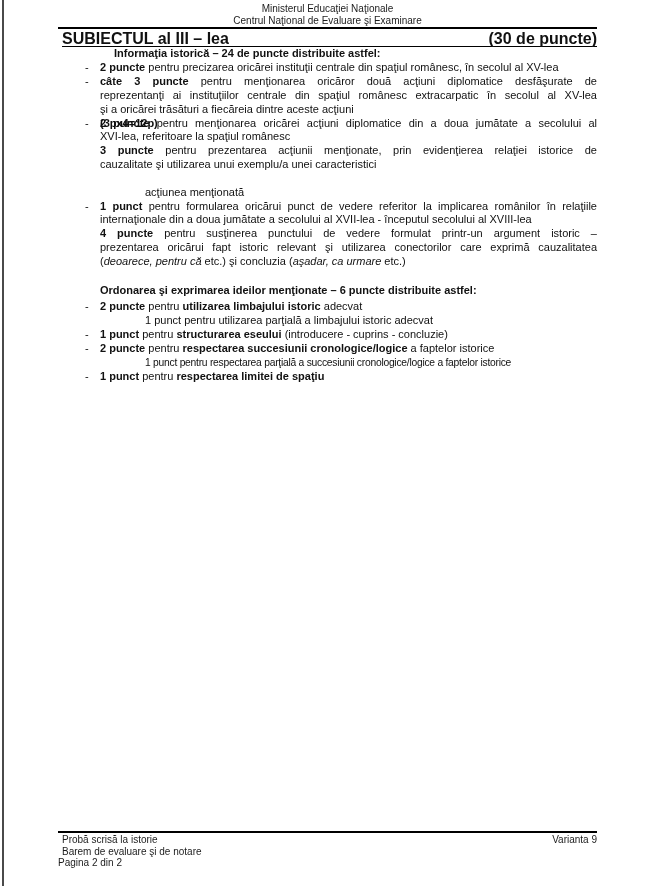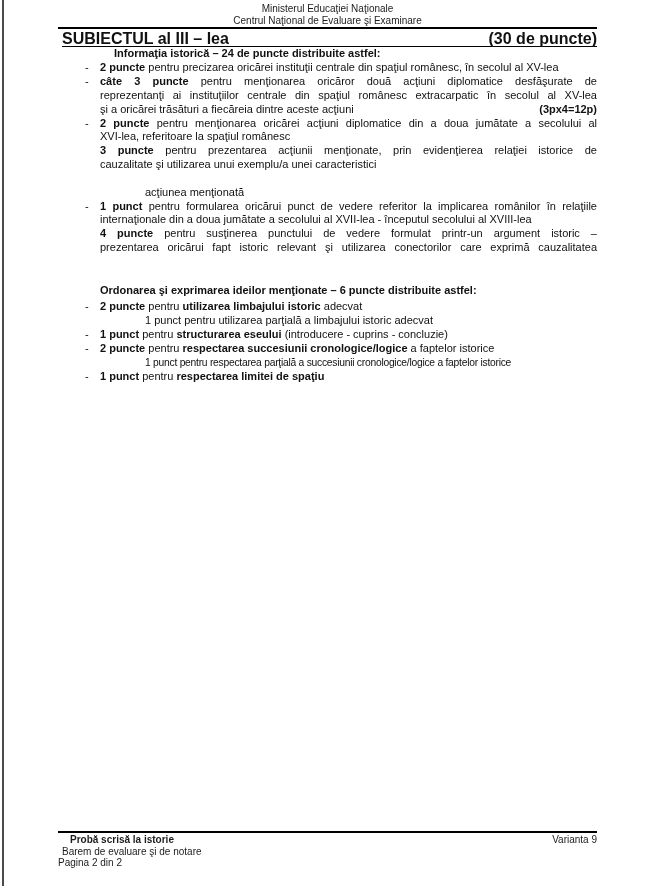--- a/index.html
+++ b/index.html
@@ -15,27 +15,27 @@
   .subject{position:absolute;left:62px;top:32px;width:535px;display:flex;
            justify-content:space-between;font-weight:bold;font-size:16px;
            line-height:13px;border-bottom:1.5px solid #000;padding-bottom:1px;}
   .h1{position:absolute;left:100px;top:47px;font-size:11px;font-weight:bold;line-height:13px;margin-left:14px;}
   .h2{position:absolute;left:100px;top:284px;font-size:11px;font-weight:bold;line-height:13px;}
   .ln{position:absolute;left:100px;width:497px;font-size:11px;line-height:14px;height:14px;}
   .ln .dash{position:absolute;left:-15px;font-weight:normal;}
   .sub{left:145px;width:452px;}
   .j{text-align:justify;text-align-last:justify;}
   .nw{white-space:nowrap;}
-  .split{display:flex;justify-content:space-between;white-space:nowrap;}
+  .split{display:flex;white-space:nowrap;flex-direction:column;}
   .b{font-weight:bold;}
   .i{font-style:italic;}
   .cond{font-size:10.3px;letter-spacing:-0.25px;white-space:nowrap;}
   .rule-bot{position:absolute;left:58px;top:831px;width:539px;height:1.5px;background:#000;}
   .ft{position:absolute;font-size:10px;line-height:12px;color:#1c1c1c;}
-  .ft-l1{left:70px;top:834px;font-weight:bold;}
+  .ft-l1{left:62px;top:834px;}
   .ft-l2{left:62px;top:846px;}
   .ft-r{right:54px;top:834px;text-align:right;}
   .ft-c{left:58px;top:857px;width:539px;text-align:left;}
 </style>
 </head>
 <body>
 
 <div class="page">
   <div class="edge"></div>
 
@@ -85,20 +85,23 @@
   </div>
   <div class="ln nw" style="top:212px">
     <span>internaţionale din a doua jumătate a secolului al XVII-lea - începutul secolului al XVIII-lea</span>
   </div>
   <div class="ln j" style="top:226px">
     <span class="b">4 puncte</span><span> pentru susţinerea punctului de vedere formulat printr-un argument istoric –</span>
   </div>
   <div class="ln j" style="top:240px">
     <span>prezentarea oricărui fapt istoric relevant şi utilizarea conectorilor care exprimă cauzalitatea</span>
   </div>
+  <div class="ln nw" style="top:254px">
+    <span>(</span><span class="i">deoarece, pentru că</span><span> etc.) şi concluzia (</span><span class="i">aşadar, ca urmare</span><span> etc.)</span>
+  </div>
 
   <div class="h2">Ordonarea şi exprimarea ideilor menţionate – 6 puncte distribuite astfel:</div>
 
   <div class="ln nw" style="top:299px">
     <span class="dash">-</span><span class="b">2 puncte</span><span> pentru </span><span class="b">utilizarea limbajului istoric</span><span> adecvat</span>
   </div>
   <div class="ln sub nw" style="top:313px">
     <span>1 punct pentru utilizarea parţială a limbajului istoric adecvat</span>
   </div>
   <div class="ln nw" style="top:327px">

